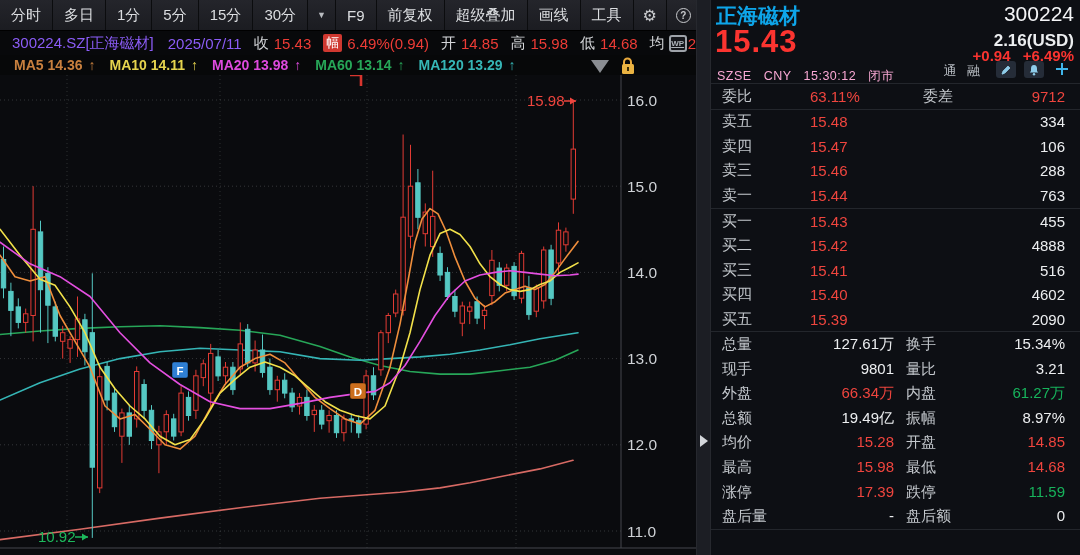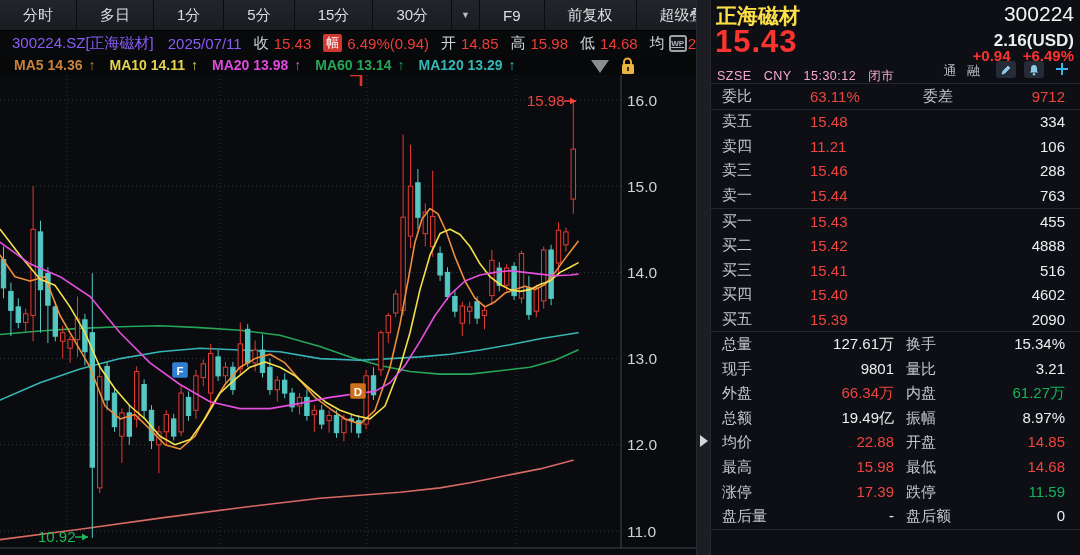--- a/index.html
+++ b/index.html
@@ -9,21 +9,21 @@
     background:#0a0b0e; font-family:"Liberation Sans", sans-serif;
     -webkit-font-smoothing:antialiased; color:#e8eaed;
   }
   
   #chart-pane { position:absolute; left:0; top:0; width:696px; height:555px; overflow:hidden; background:#0a0b0e; }
   #toolbar {
     height:31px; display:flex; align-items:stretch; background:#17181d;
     border-bottom:1px solid #000;
   }
   .tb-item {
-    display:flex; align-items:center; padding:0 23px; font-size:15px; color:#dcdee1;
+    display:flex; align-items:center; padding:0 11px; font-size:15px; color:#dcdee1;
     background:linear-gradient(#24252b,#1b1c21); border-right:1px solid #0b0c0e; cursor:default; white-space:nowrap;
   }
   .tb-item.small { padding:0 9px; }
   .tb-caret { font-size:9px; color:#b9bcc0; }
   .tb-gear { font-size:16px; color:#c9cbce; }
   .tb-help {
     width:15px; height:15px; border:1.5px solid #c9cbce; border-radius:50%;
     display:flex; align-items:center; justify-content:center; font-size:10px; color:#c9cbce; font-weight:bold;
   }
   #info-bar {
@@ -48,21 +48,21 @@
   .collapse-tri { width:0; height:0; border-left:9px solid transparent; border-right:9px solid transparent; border-top:13px solid #8a8d92; }
   
   #splitter { position:absolute; left:696px; top:0; width:15px; height:555px; background:#1c1e24; border-left:1px solid #26282e; border-right:1px solid #26282e; }
   #splitter .handle {
     position:absolute; left:3px; top:435px; width:0; height:0;
     border-top:6px solid transparent; border-bottom:6px solid transparent; border-left:8px solid #d4d7db;
   }
   
   #quote-panel { position:absolute; left:711px; top:0; width:369px; height:555px; background:#0d0f14; font-size:15px; }
   #qp-header { position:relative; height:84px; border-bottom:1px solid #23262c; }
-  #qp-name { position:absolute; left:5px; top:2px; font-size:21px; font-weight:bold; color:#fde047; }
+  #qp-name { position:absolute; left:5px; top:2px; font-size:21px; font-weight:bold; color:#0ea5e9; }
   #qp-code { position:absolute; right:6px; top:2px; font-size:21px; color:#f4f5f7; }
   #qp-price { position:absolute; left:4px; top:24px; font-size:31px; font-weight:bold; color:#fb3430; letter-spacing:1px; }
   #qp-usd { position:absolute; right:6px; top:31px; font-size:17px; font-weight:bold; color:#eceef0; }
   #qp-chg { position:absolute; right:6px; top:47px; font-size:15px; font-weight:bold; color:#fb3430; }
   #qp-chg span { margin-left:8px;margin-top:16px; }
   #qp-meta { position:absolute; left:6px; top:68px; font-size:12.5px; color:#f9a8d4; letter-spacing:0.5px; }
   #qp-meta span { margin-right:8px; }
   #qp-tags { position:absolute; right:100px; top:62px; font-size:13px; color:#b8bdc3; }
   #qp-tags span { margin-left:7px; }
   .icon-btn {
@@ -389,21 +389,21 @@
       </div>
     </div>
     <div class="sec" id="ask-list">
         <div class="row">
           <span class="ob-label">卖五</span>
           <span class="ob-price">15.48</span>
           <span class="ob-vol">334</span>
         </div>
         <div class="row">
           <span class="ob-label">卖四</span>
-          <span class="ob-price">11.21</span>
+          <span class="ob-price">15.47</span>
           <span class="ob-vol">106</span>
         </div>
         <div class="row">
           <span class="ob-label">卖三</span>
           <span class="ob-price">15.46</span>
           <span class="ob-vol">288</span>
         </div>
         <div class="row">
           <span class="ob-label">卖一</span>
           <span class="ob-price">15.44</span>
@@ -474,21 +474,21 @@
             <span class="c-w">19.49亿</span>
           </span>
           <span class="st-h2">
             <span class="st-l">振幅</span>
             <span class="c-w">8.97%</span>
           </span>
         </div>
         <div class="row">
           <span class="st-h1">
             <span class="st-l">均价</span>
-            <span class="c-r">22.88</span>
+            <span class="c-r">15.28</span>
           </span>
           <span class="st-h2">
             <span class="st-l">开盘</span>
             <span class="c-r">14.85</span>
           </span>
         </div>
         <div class="row">
           <span class="st-h1">
             <span class="st-l">最高</span>
             <span class="c-r">15.98</span>

